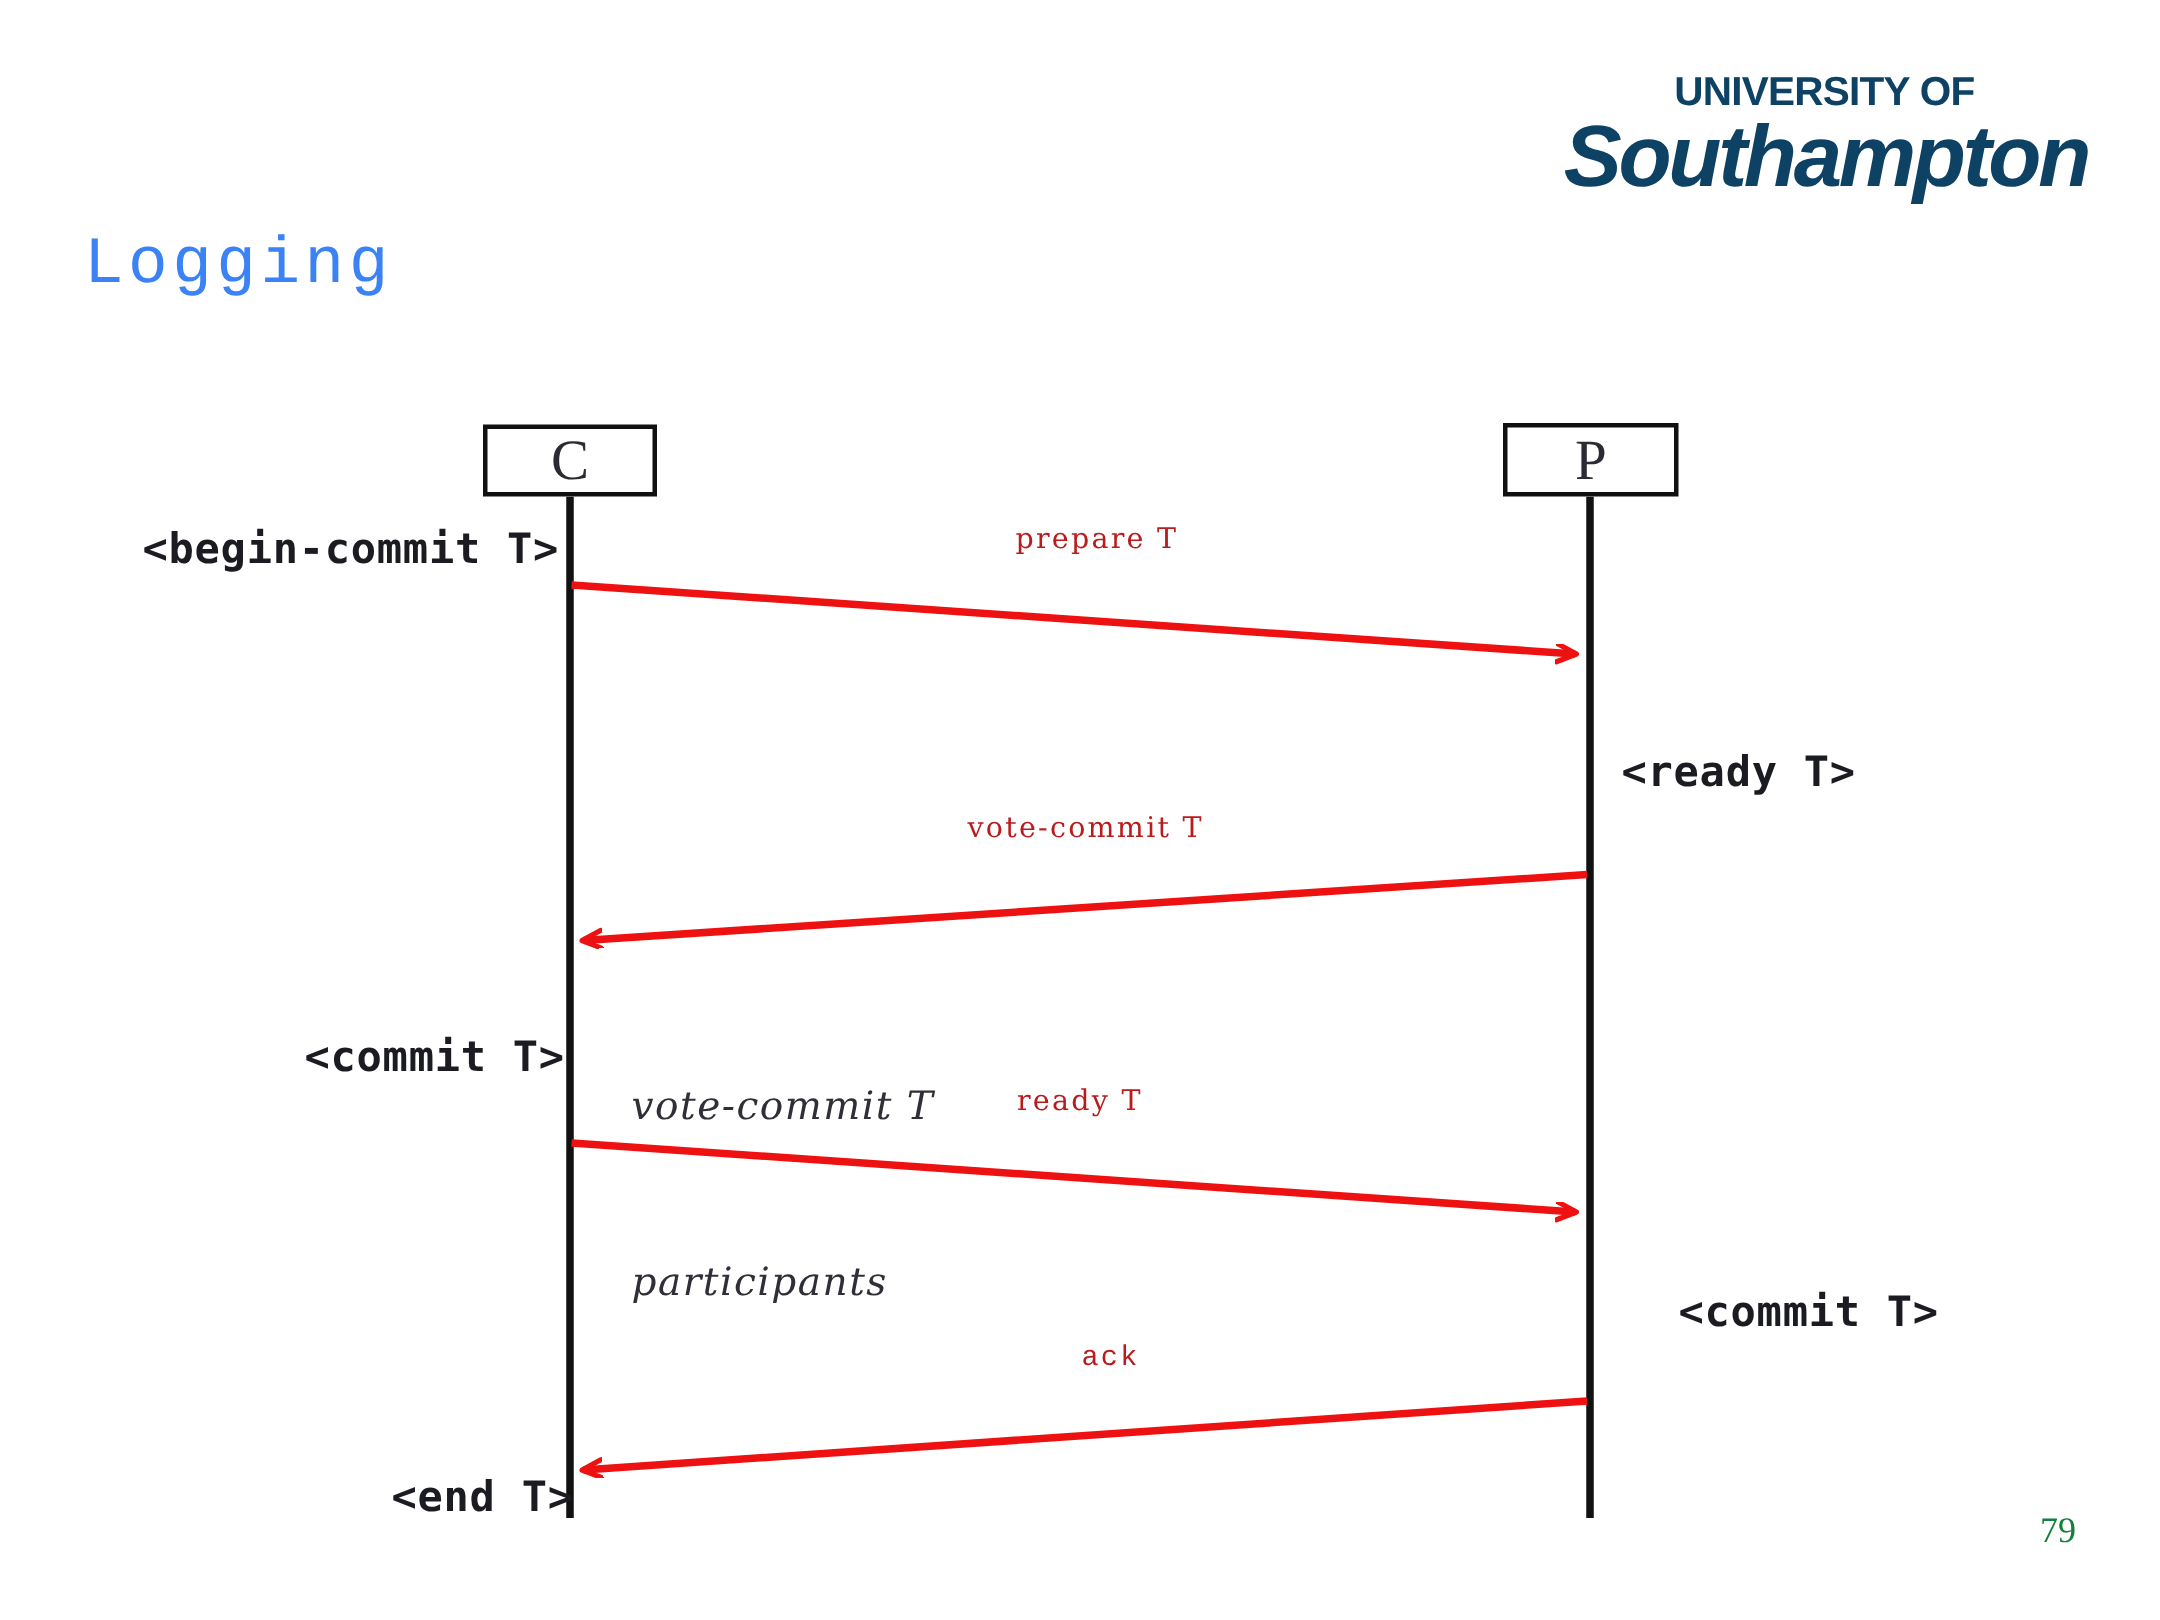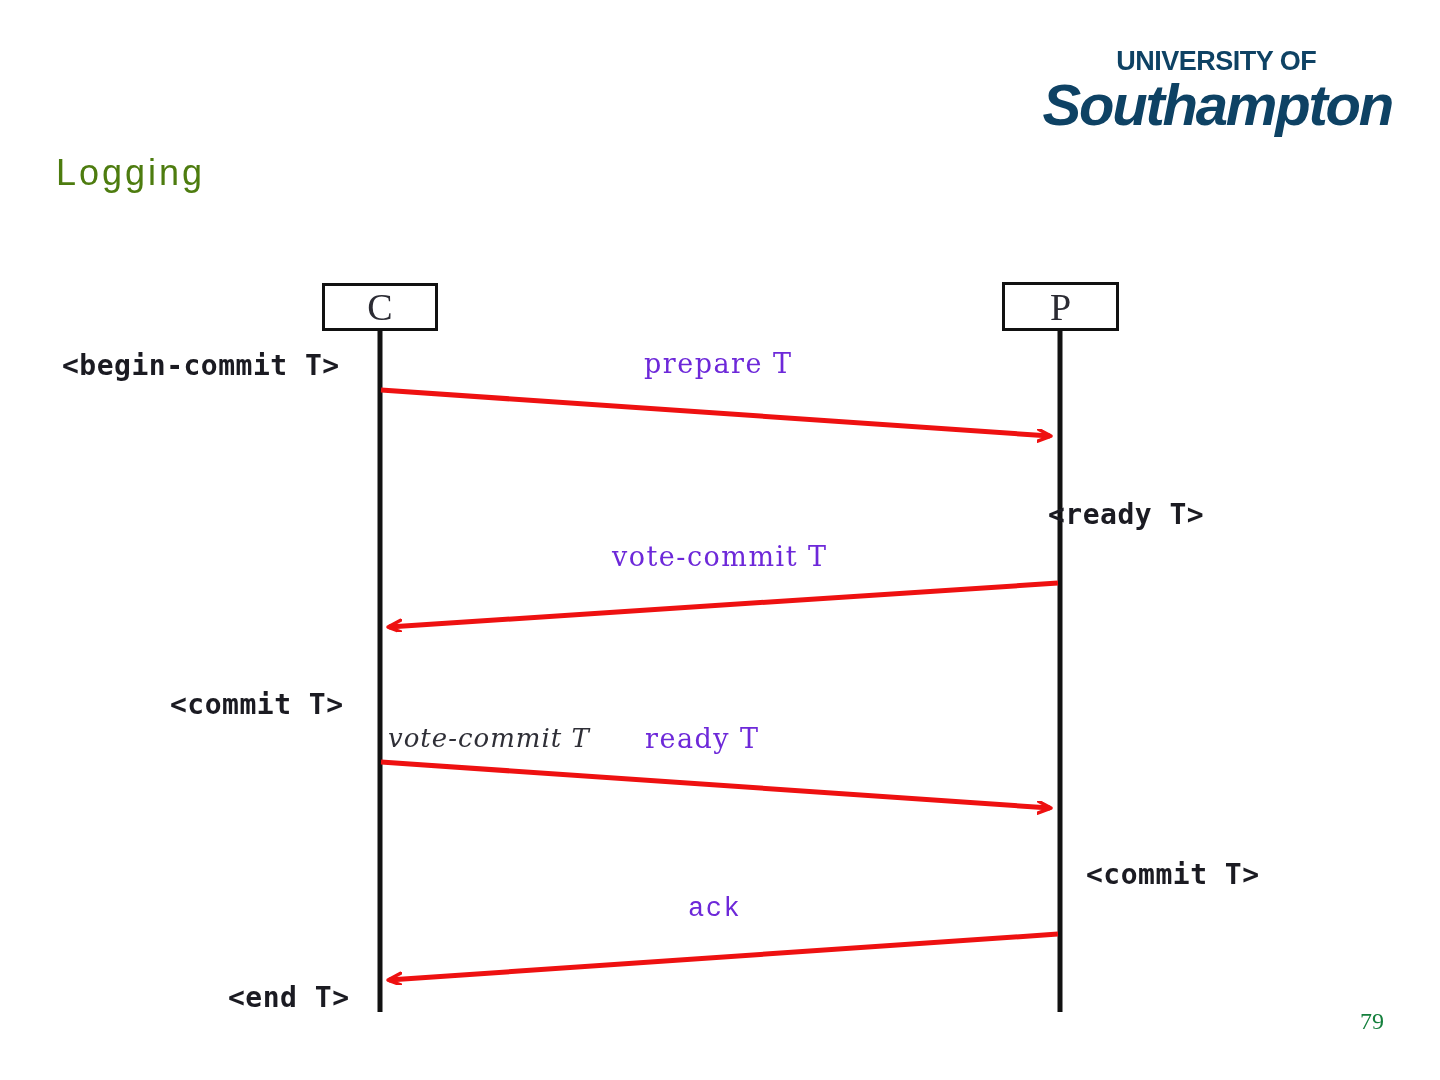--- a/index.html
+++ b/index.html
@@ -41,23 +41,23 @@
     letter-spacing: -2.2px;
     display: block;
     font-style: italic;
   }
 
   
   .slide-title {
     position: absolute;
     left: 56px;
     top: 152px;
-    font-family: Liberation Sans, sans-serif;
-    font-size: 36px;
-    color: #4d7c0f;
+    font-family: Liberation Mono, monospace;
+    font-size: 44px;
+    color: #3b82f6;
     letter-spacing: 3px;
     white-space: nowrap;
   }
 
   
   .diagram {
     position: absolute;
     left: 0;
     top: 0;
     width: 1440px;
@@ -83,26 +83,27 @@
     box-sizing: border-box;
   }
   #actor-c { left: 322px; top: 283px; width: 116px; height: 48px; }
   #actor-p { left: 1002px; top: 282px; width: 117px; height: 49px; }
 
   
   .lbl {
     position: absolute;
     white-space: pre;
     color: #2b2b33;
+    margin-left: 33px;
   }
   .lbl-msg {
     font-family: "DejaVu Serif", serif;
-    font-size: 27px;
+    font-size: 19px;
     letter-spacing: 1.5px;
-    color: #6d28d9;
+    color: #b91c1c;
   }
   .lbl-log {
     font-family: "DejaVu Sans Mono", monospace;
     font-weight: bold;
     font-size: 28px;
     letter-spacing: 0.5px;
     color: #1b1b22;
   }
   .lbl-note {
     font-family: "DejaVu Serif", serif;
@@ -184,17 +185,18 @@
   <div class="lbl lbl-log" id="log-commit-p">&lt;commit T&gt;</div>
   <div class="lbl lbl-log" id="log-end">&lt;end T&gt;</div>
 
   <div class="lbl lbl-msg" id="msg-prepare">prepare T</div>
   <div class="lbl lbl-msg" id="msg-vote-commit">vote-commit T</div>
   <div class="lbl lbl-msg" id="msg-commit">ready T</div>
   <div class="lbl lbl-msg" id="msg-ack">ack</div>
 
   <div class="lbl lbl-note" id="note-vote-commit">
     <div>vote-commit T</div>
+    <div>participants</div>
   </div>
 
 </div>
 
 <div class="page-number">79</div>
 
 </body></html>

